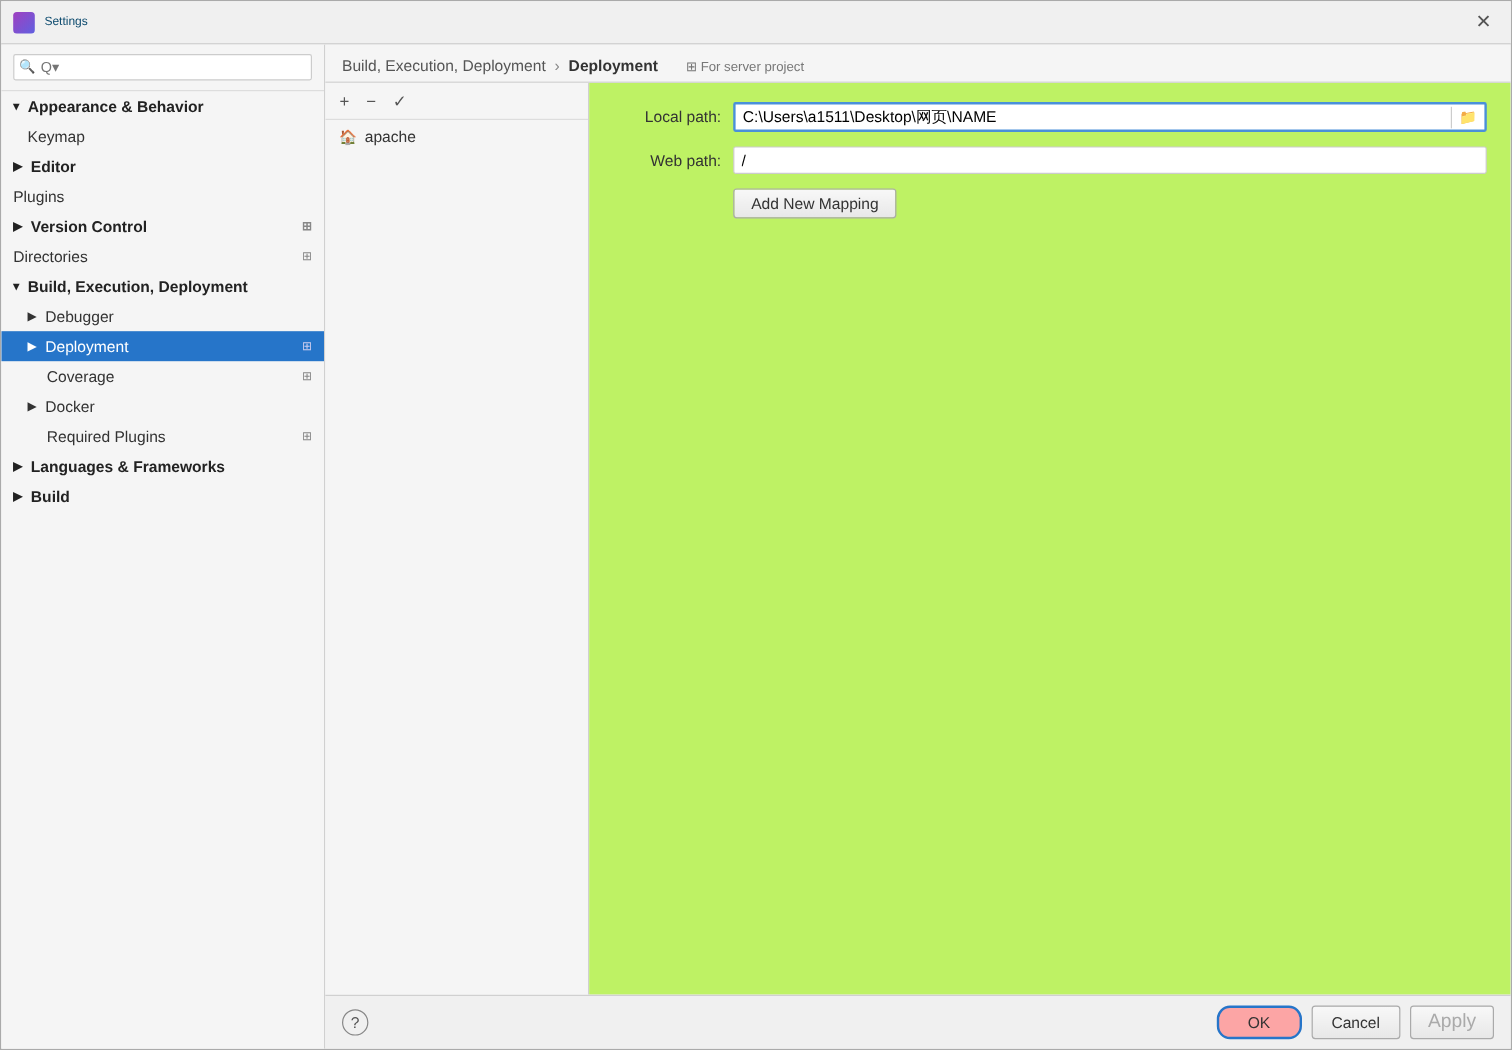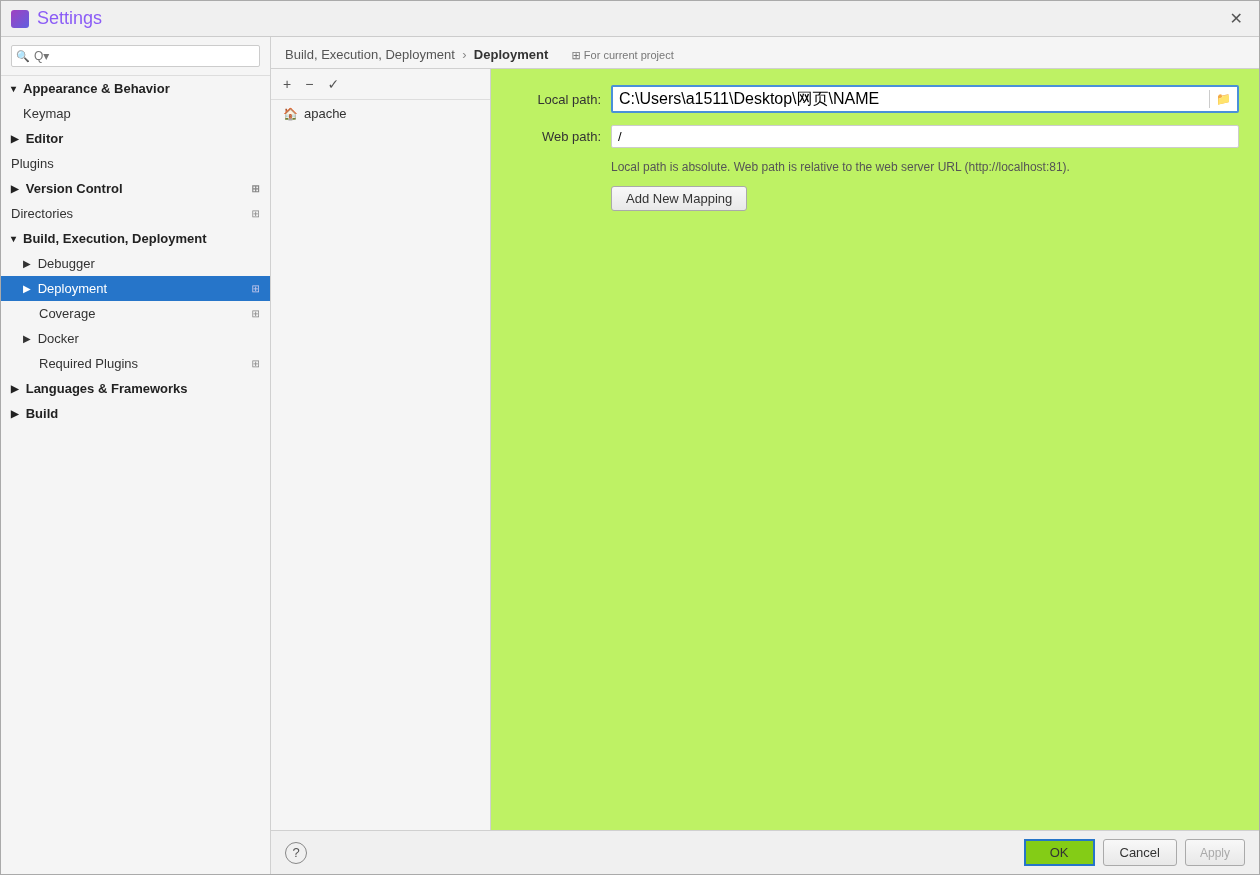--- a/index.html
+++ b/index.html
@@ -34,22 +34,22 @@
 
     .title-bar-icon {
       width: 18px;
       height: 18px;
       background: linear-gradient(135deg, #a040c0, #6060e0);
       border-radius: 3px;
       display: inline-block;
     }
 
     .title-bar-title {
-      font-size: 18px;
-      color: #8b5cf6;
+      font-size: 10px;
+      color: #0c4a6e;
     }
 
     .title-bar-close {
       font-size: 16px;
       cursor: pointer;
       color: #555;
       background: none;
       border: none;
       padding: 2px 6px;
       line-height: 1;
@@ -262,21 +262,21 @@
       border: 2px solid #4a90d9;
       background: white;
       border-radius: 2px;
     }
 
     .field-input {
       flex: 1;
       padding: 3px 6px;
       border: none;
       outline: none;
-      font-size: 16px;
+      font-size: 13px;
       background: transparent;
     }
 
     .field-browse-btn {
       padding: 2px 6px;
       background: none;
       border: none;
       border-left: 1px solid #ccc;
       cursor: pointer;
       color: #666;
@@ -336,22 +336,22 @@
     }
 
     .action-btns {
       display: flex;
       gap: 8px;
     }
 
     .btn-ok {
       padding: 4px 24px;
       border: 2px solid #2675c9;
-      background: #84cc16;
-      border-radius: 0;
+      background: #fca5a5;
+      border-radius: 11px;
       cursor: pointer;
       font-size: 13px;
       color: #333;
     }
 
     .btn-cancel {
       padding: 4px 16px;
       border: 1px solid #aaa;
       background: linear-gradient(to bottom, #f8f8f8, #e8e8e8);
       border-radius: 3px;
@@ -359,21 +359,21 @@
       font-size: 13px;
       color: #333;
     }
 
     .btn-apply {
       padding: 4px 14px;
       border: 1px solid #aaa;
       background: linear-gradient(to bottom, #f8f8f8, #e8e8e8);
       border-radius: 3px;
       cursor: pointer;
-      font-size: 12px;
+      font-size: 16px;
       color: #aaa;
     }
   </style>
 </head>
 <body>
 
 <div class="window">
 
   <div class="title-bar">
     <div class="title-bar-left">
@@ -451,21 +451,21 @@
       </div>
     </div>
 
     <div class="main">
 
       <div class="main-header">
         <div class="breadcrumb">
           <span class="crumb-link">Build, Execution, Deployment</span>
           <span class="crumb-sep">›</span>
           <span class="crumb-current">Deployment</span>
-          <span class="crumb-note">⊞ For current project</span>
+          <span class="crumb-note">⊞ For server project</span>
         </div>
       </div>
 
       <div class="content-area">
 
         <div class="left-panel">
           <div class="left-panel-toolbar">
             <button class="toolbar-btn">+</button>
             <button class="toolbar-btn">−</button>
             <button class="toolbar-btn">✓</button>
@@ -486,21 +486,20 @@
               <input class="field-input" value="C:\Users\a1511\Desktop\网页\NAME" style="">
               <button class="field-browse-btn">📁</button>
             </div>
           </div>
 
           <div class="field-row">
             <span class="field-label">Web path:</span>
             <input class="field-input-plain" value="/" style="">
           </div>
 
-          <div class="info-text">Local path is absolute. Web path is relative to the web server URL (http://localhost:81).</div>
 
           <button class="add-mapping-btn">Add New Mapping</button>
         </div>
       </div>
 
       <div class="bottom-bar">
         <button class="help-btn">?</button>
         <div class="action-btns">
           <button class="btn-ok">OK</button>
           <button class="btn-cancel">Cancel</button>

